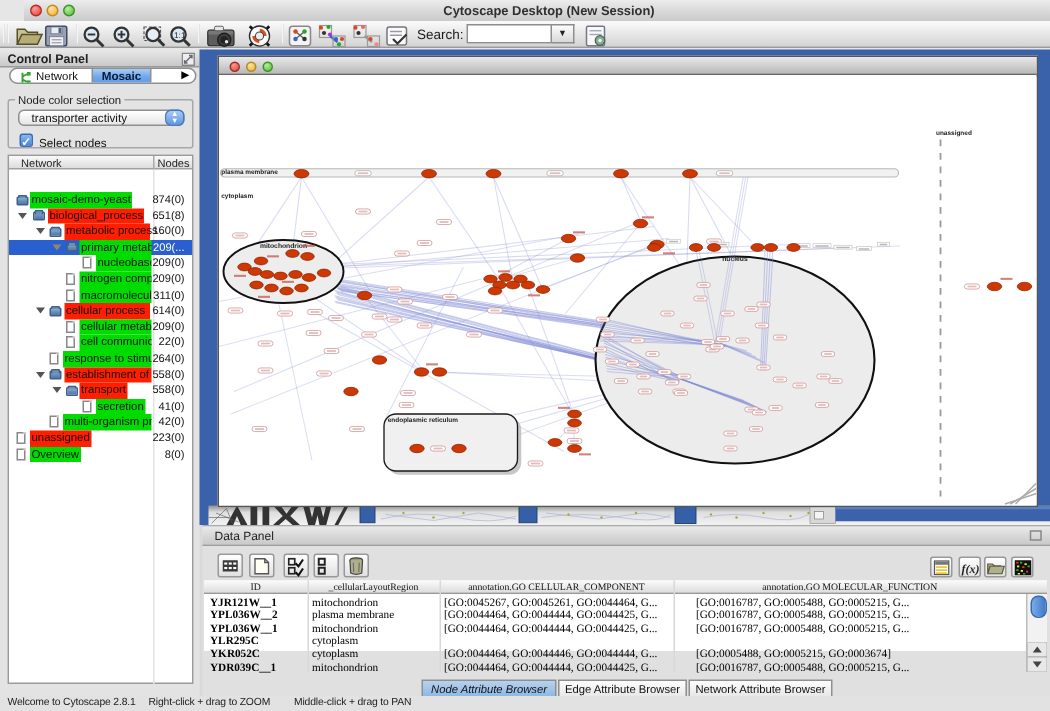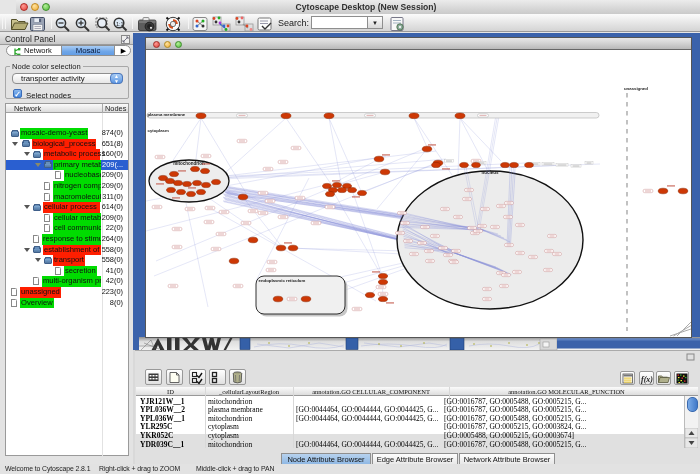--- a/index.html
+++ b/index.html
@@ -10,24 +10,24 @@
 .tl{position:absolute;top:3px;width:8px;height:8px;border-radius:50%;}
 
 #toolbar{left:0;top:14px;width:700px;height:18px;background:linear-gradient(180deg,#fbfbfb 0%,#e3e3e3 60%,#d4d4d4 100%);border-bottom:1px solid #9a9a9a;padding-left:14px;}
 .sep{position:absolute;top:2px;width:1px;height:13px;background:#b5b5b5;border-right:1px solid #f5f5f5;}
 #searchlbl{position:absolute;left:278px;top:4px;font-size:9px;color:#1a1a1a;}
 #searchbox{position:absolute;left:311px;top:1.5px;width:57px;height:13px;background:#fff;border:1px solid #8e8e8e;}
 #searchbtn{position:absolute;left:368px;top:1.5px;width:15px;height:13px;background:linear-gradient(180deg,#fdfdfd,#d8d8d8);border:1px solid #8e8e8e;border-left:none;font-size:6px;color:#222;text-align:center;line-height:12px;}
 
 #cpanel{left:0;top:33px;width:133px;height:431px;background:#e3e3e3;}
 #cphead{left:0;top:0;width:133px;height:12px;background:linear-gradient(180deg,#e9e9e9,#c9c9c9);border-bottom:1px solid #9a9a9a;}
-#cphead .t{position:absolute;left:5px;top:1px;font-size:8.3px;color:#222;}
+#cphead .t{position:absolute;left:5px;top:1px;font-size:8.3px;color:#222;font-weight:bold;}
 #tabctl{left:6px;top:12px;width:125px;height:11px;background:#fff;border:1px solid #8f8f8f;border-radius:6px;overflow:hidden;}
 #tabnet{position:absolute;left:0;top:0;width:54px;height:11px;font-size:7.6px;color:#111;text-align:center;line-height:10.5px;}
-#tabmos{position:absolute;left:54px;top:0;width:54px;height:11px;background:linear-gradient(180deg,#a8ccf4 0%,#6fa6e8 50%,#5d98e2 100%);font-size:7.8px;font-weight:normal;color:#0a1a3a;text-align:center;line-height:10.5px;border-left:1px solid #8f8f8f;border-right:1px solid #8f8f8f;}
+#tabmos{position:absolute;left:54px;top:0;width:40px;height:11px;background:linear-gradient(180deg,#a8ccf4 0%,#6fa6e8 50%,#5d98e2 100%);font-size:7.8px;font-weight:bold;color:#0a1a3a;text-align:center;line-height:10.5px;border-left:1px solid #8f8f8f;border-right:1px solid #8f8f8f;}
 #tabarr{position:absolute;left:108px;top:0;width:17px;height:11px;font-size:7px;color:#000;text-align:center;line-height:10px;}
 #grpbox{left:5px;top:33px;width:124px;height:33px;border:1px solid #a8a8a8;border-radius:2px;}
 #grplbl{left:10px;top:28.5px;font-size:7.6px;color:#1a1a1a;background:#e3e3e3;padding:0 2px;}
 #combo{left:12px;top:40px;width:111px;height:11px;background:linear-gradient(180deg,#ffffff,#e6e6e6);border:1px solid #8f8f8f;border-radius:4px;font-size:7.8px;color:#111;text-align:left;line-height:10px;padding-left:8px;padding-right:12px;}
 #combobtn{left:110px;top:40px;width:13px;height:11px;background:linear-gradient(180deg,#a9cdf5 0%,#5e97e2 100%);border:1px solid #4a78c0;border-radius:4px;color:#fff;font-size:5px;text-align:center;line-height:5px;}
 #checkbox{left:13px;top:56px;width:9px;height:9px;background:linear-gradient(180deg,#8ab8ee,#4486dd);border:1px solid #3a6cb8;border-radius:2px;color:#fff;font-size:8px;font-weight:bold;line-height:9px;text-align:center;}
 #chklbl{left:26px;top:57.5px;font-size:7.8px;color:#111;}
 #treebox{left:5px;top:70px;width:124px;height:353px;background:#fff;border:1px solid #9a9a9a;}
 #treehead{left:0;top:0;width:122px;height:9px;background:linear-gradient(180deg,#fafafa,#dcdcdc);border-bottom:1px solid #a0a0a0;font-size:7.4px;color:#222;}
 .trow{position:absolute;left:0;width:122px;height:10.6px;font-size:7.6px;white-space:nowrap;margin-top:15px;}
@@ -55,27 +55,27 @@
 #dphead .t{position:absolute;left:8px;top:2px;font-size:8px;color:#222;}
 .dbtn{position:absolute;top:18px;width:17px;height:16px;background:linear-gradient(180deg,#ffffff,#e0e0e0);border:1px solid #999;border-radius:2px;}
 .dbtn2{position:absolute;top:20px;width:15px;height:14px;background:linear-gradient(180deg,#ffffff,#e2e2e2);border:1px solid #999;border-radius:2px;}
 #dtable{left:1px;top:36px;width:562px;height:47px;background:#fff;font-family:Liberation Serif, serif;}
 #dthead{left:0;top:0;width:562px;height:9px;background:linear-gradient(180deg,#fbfbfb,#ddd);border-bottom:1px solid #999;font-size:6.5px;color:#111;}
 #dthead div{position:absolute;top:1px;text-align:center;}
 .drow{position:absolute;left:0;width:548px;height:8.6px;font-size:7.5px;color:#000;white-space:nowrap;}
 .drow b{position:absolute;left:4px;}
 .drow .c2{position:absolute;left:72px;}
 .drow .c3{position:absolute;left:160px;}
-.drow .c4{position:absolute;left:296px;padding-left:12px;}
+.drow .c4{position:absolute;left:316px;padding-left:12px;}
 .vline{position:absolute;top:0;width:1px;height:61px;background:#d8d8d8;}
 #dscroll{left:548px;top:9px;width:14px;height:52px;background:#f2f2f2;border-left:1px solid #bbb;}
 #dthumb{left:1.5px;top:1px;width:11px;height:15px;background:linear-gradient(90deg,#7aabe8,#4179c8);border:1px solid #3a6ab0;border-radius:5px;}
 
 .btab{position:absolute;top:102px;height:12px;border:1px solid #8f8f8f;background:linear-gradient(180deg,#fdfdfd,#e8e8e8);font-size:7.5px;color:#111;text-align:center;line-height:11px;}
-.btabsel{background:linear-gradient(180deg,#b7d2ee,#8fb8e4);}
+.btabsel{background:linear-gradient(180deg,#b7d2ee,#8fb8e4);font-style:italic;}
 
 #statusbar{left:0;top:464px;width:700px;height:10px;background:#e2e2e2;font-size:6.9px;color:#222;letter-spacing:-0.1px;}
 #statusbar div{position:absolute;top:1px;}
 </style></head>
 <body>
 <div class="abs" id="titlebar">
   <div class="tl" style="left:4px;background:radial-gradient(circle at 35% 30%,#ff9c95,#e24038);border:0.5px solid #b02c26;"></div>
   <div class="tl" style="left:15px;background:radial-gradient(circle at 35% 30%,#ffe3a0,#f0ad36);border:0.5px solid #c28a20;"></div>
   <div class="tl" style="left:26px;background:radial-gradient(circle at 35% 30%,#b5f09a,#52bb3a);border:0.5px solid #3d8f2a;"></div>
   <div class="t">Cytoscape Desktop (New Session)</div>
@@ -734,20 +734,23 @@
         <rect x="120.0" y="217.3" width="10" height="3.4" rx="1.7" fill="#fff" stroke="#cc9090" stroke-width="0.5"></rect>
         <rect x="122.0" y="218.4" width="6.0" height="1.2" fill="#c87878" opacity="0.5"></rect>
         <ellipse cx="107" cy="189" rx="4.8" ry="2.8" fill="#cd3805" stroke="#8a2500" stroke-width="0.5"></ellipse>
         <ellipse cx="88" cy="210" rx="4.8" ry="2.8" fill="#cd3805" stroke="#8a2500" stroke-width="0.5"></ellipse>
         <line x1="531.0" y1="285" x2="545" y2="271.0" stroke="#aaa" stroke-width="1"></line>
         <line x1="527.5" y1="285" x2="545" y2="274.5" stroke="#aaa" stroke-width="1"></line>
         <line x1="524.0" y1="285" x2="545" y2="278.0" stroke="#aaa" stroke-width="1"></line>
       </svg></div>
 </div>
 <div class="abs" id="dpanel">
+  <div class="abs" id="dphead">
+      <div class="t">Data Panel</div>
+    </div>
   <div class="dbtn" style="left:10px"></div>
   <div class="dbtn" style="left:31px"></div>
   <div class="dbtn" style="left:54px"></div>
   <div class="dbtn" style="left:74px"></div>
   <div class="dbtn" style="left:94px"></div>
   <div class="dbtn2" style="left:485px"></div>
   <div class="dbtn2" style="left:504px"></div>
   <div class="dbtn2" style="left:521px"></div>
   <div class="dbtn2" style="left:539px"></div>
   <svg style="position:absolute;left:0;top:0" width="565" height="40" viewBox="0 0 565 40">
@@ -807,42 +810,43 @@
       <div style="left:69px;width:88px;">_cellularLayoutRegion</div>
       <div style="left:157px;width:156px;">annotation.GO CELLULAR_COMPONENT</div>
       <div style="left:313px;width:235px;">annotation.GO MOLECULAR_FUNCTION</div>
     </div>
     <div class="vline" style="left:69px;"></div>
     <div class="vline" style="left:157px;"></div>
     <div class="vline" style="left:313px;"></div>
     <div class="drow" style="top:9.5px">
         <b>YJR121W__1</b>
         <span class="c2">mitochondrion</span>
+        <span class="c3">[GO:0045267, GO:0045261, GO:0044464, G...</span>
         <span class="c4">[GO:0016787, GO:0005488, GO:0005215, G...</span>
       </div>
     <div class="drow" style="top:18.1px">
         <b>YPL036W__2</b>
         <span class="c2">plasma membrane</span>
         <span class="c3">[GO:0044464, GO:0044444, GO:0044425, G...</span>
         <span class="c4">[GO:0016787, GO:0005488, GO:0005215, G...</span>
       </div>
     <div class="drow" style="top:26.7px">
         <b>YPL036W__1</b>
         <span class="c2">mitochondrion</span>
         <span class="c3">[GO:0044464, GO:0044444, GO:0044425, G...</span>
         <span class="c4">[GO:0016787, GO:0005488, GO:0005215, G...</span>
       </div>
     <div class="drow" style="top:35.3px">
         <b>YLR295C</b>
         <span class="c2">cytoplasm</span>
-        <span class="c4">[GO:0016787, GO:0005215, GO:0003824, G...</span>
       </div>
     <div class="drow" style="top:43.9px">
         <b>YKR052C</b>
         <span class="c2">cytoplasm</span>
+        <span class="c3">[GO:0044464, GO:0044446, GO:0044444, G...</span>
         <span class="c4">[GO:0005488, GO:0005215, GO:0003674]</span>
       </div>
     <div class="drow" style="top:52.5px">
         <b>YDR039C__1</b>
         <span class="c2">mitochondrion</span>
         <span class="c3">[GO:0044464, GO:0044444, GO:0044425, G...</span>
         <span class="c4">[GO:0016787, GO:0005488, GO:0005215, G...</span>
       </div>
     <div class="abs" id="dscroll">
         <div class="abs" id="dthumb"></div>

